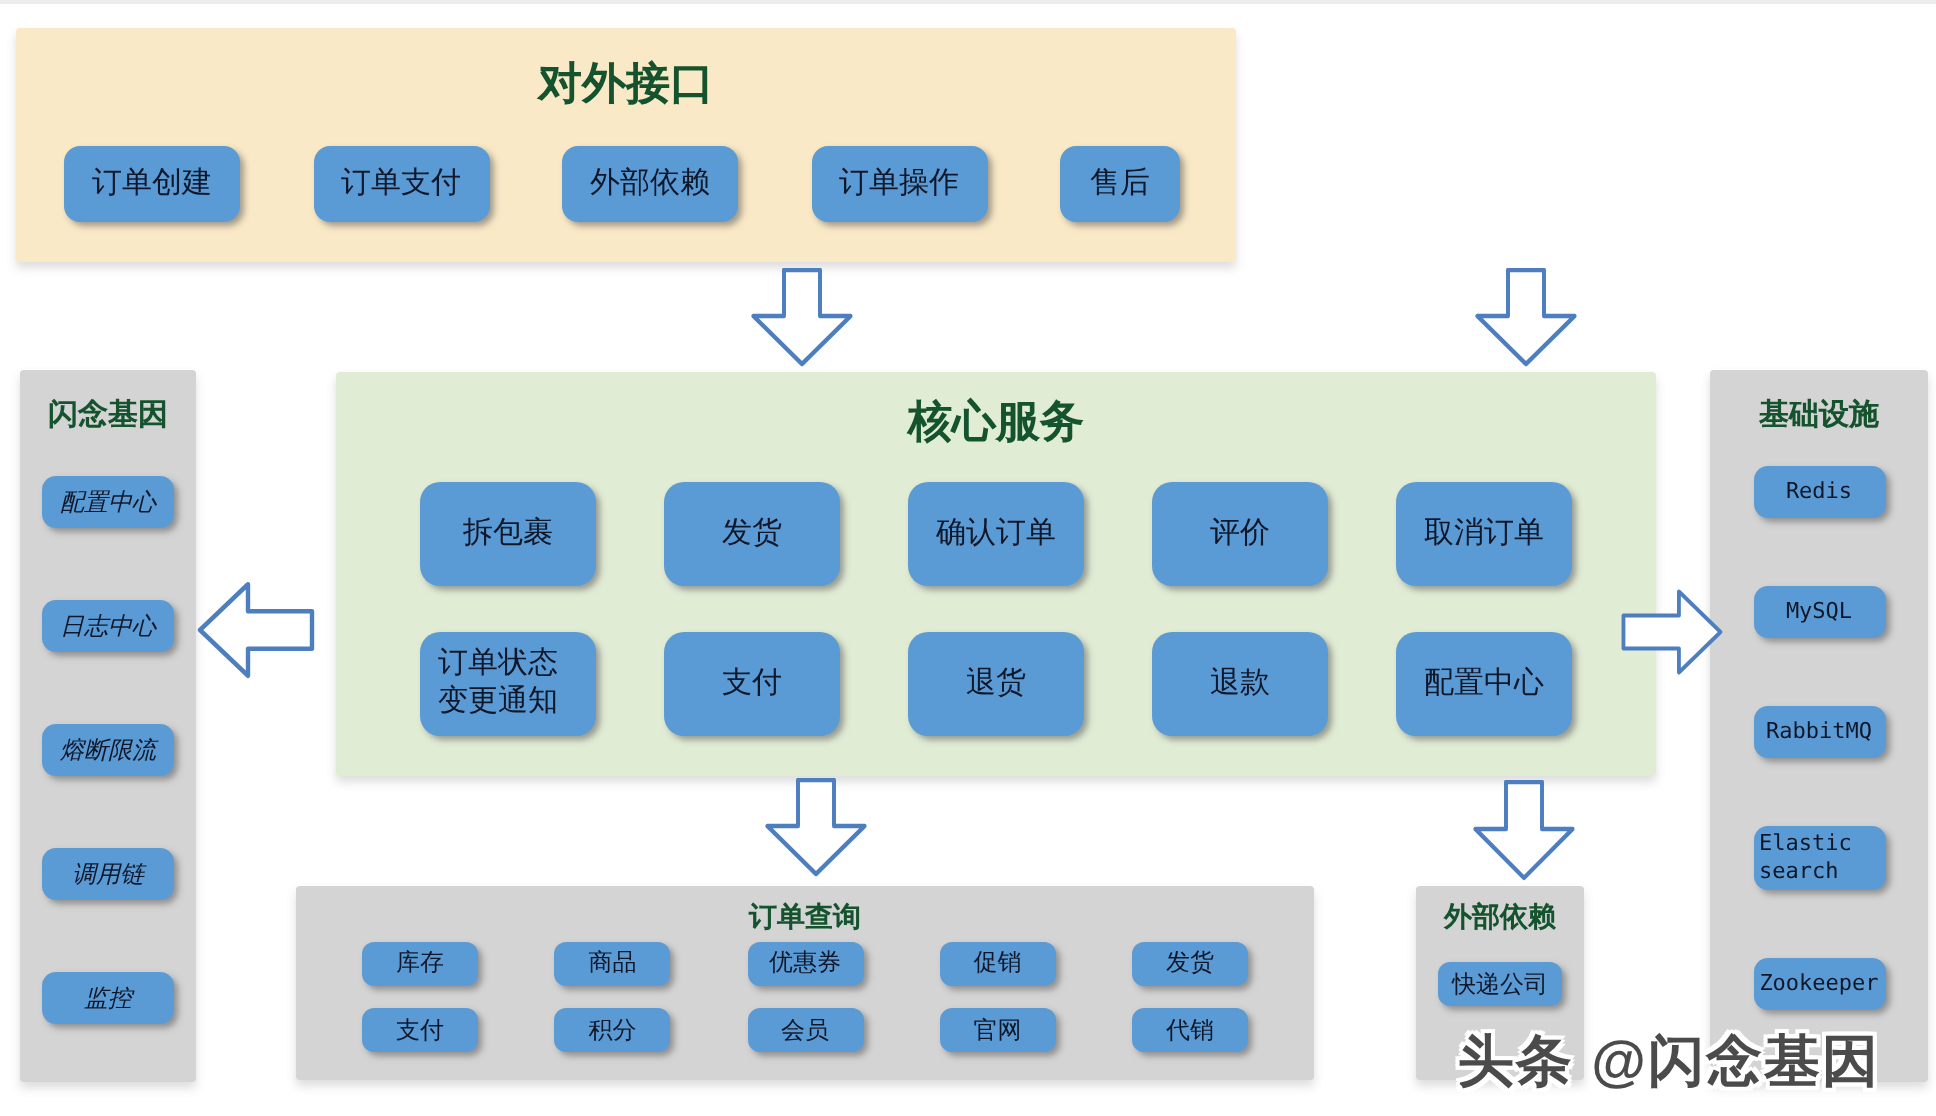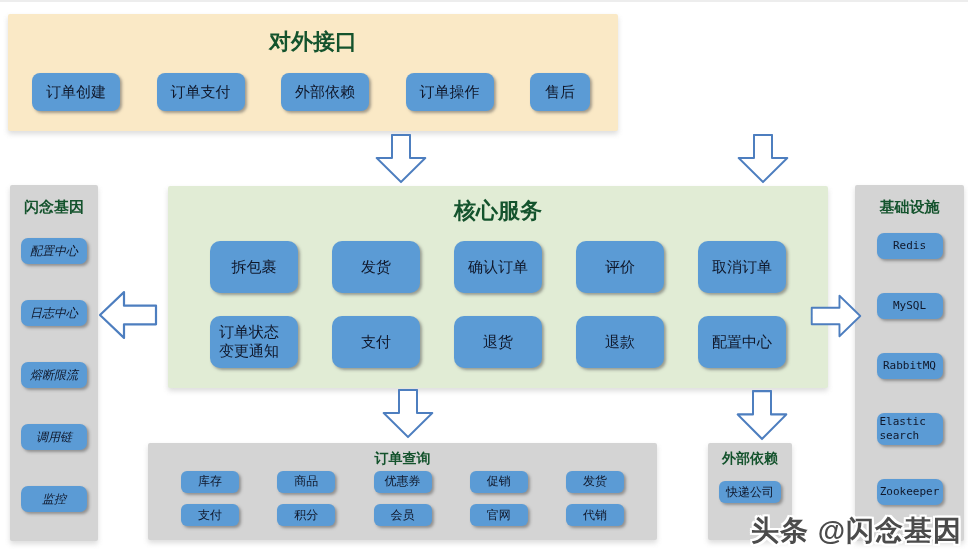--- a/index.html
+++ b/index.html
@@ -107,21 +107,21 @@
   .p-extdeps .btn-row {
     display: flex; justify-content: center; margin-top: 13px; height: 22px;
   }
   .p-extdeps .btn { width: 62px; font-size: 12px; border-radius: 6px; }
 
   .arrow { position: absolute; }
   .arrow svg { display: block; width: 100%; height: 100%; }
 
   .watermark {
     position: absolute;
-    right: 6px; bottom: 8px;
+    right: 28px; bottom: 8px;
     font-size: 28px;
     font-weight: bold;
     color: #4b4b4b;
     letter-spacing: 1px;
     text-shadow:
       -2px -2px 0 #fff, 2px -2px 0 #fff, -2px 2px 0 #fff, 2px 2px 0 #fff,
       0 -2px 0 #fff, 0 2px 0 #fff, -2px 0 0 #fff, 2px 0 0 #fff;
     white-space: nowrap;
   }
 </style>

